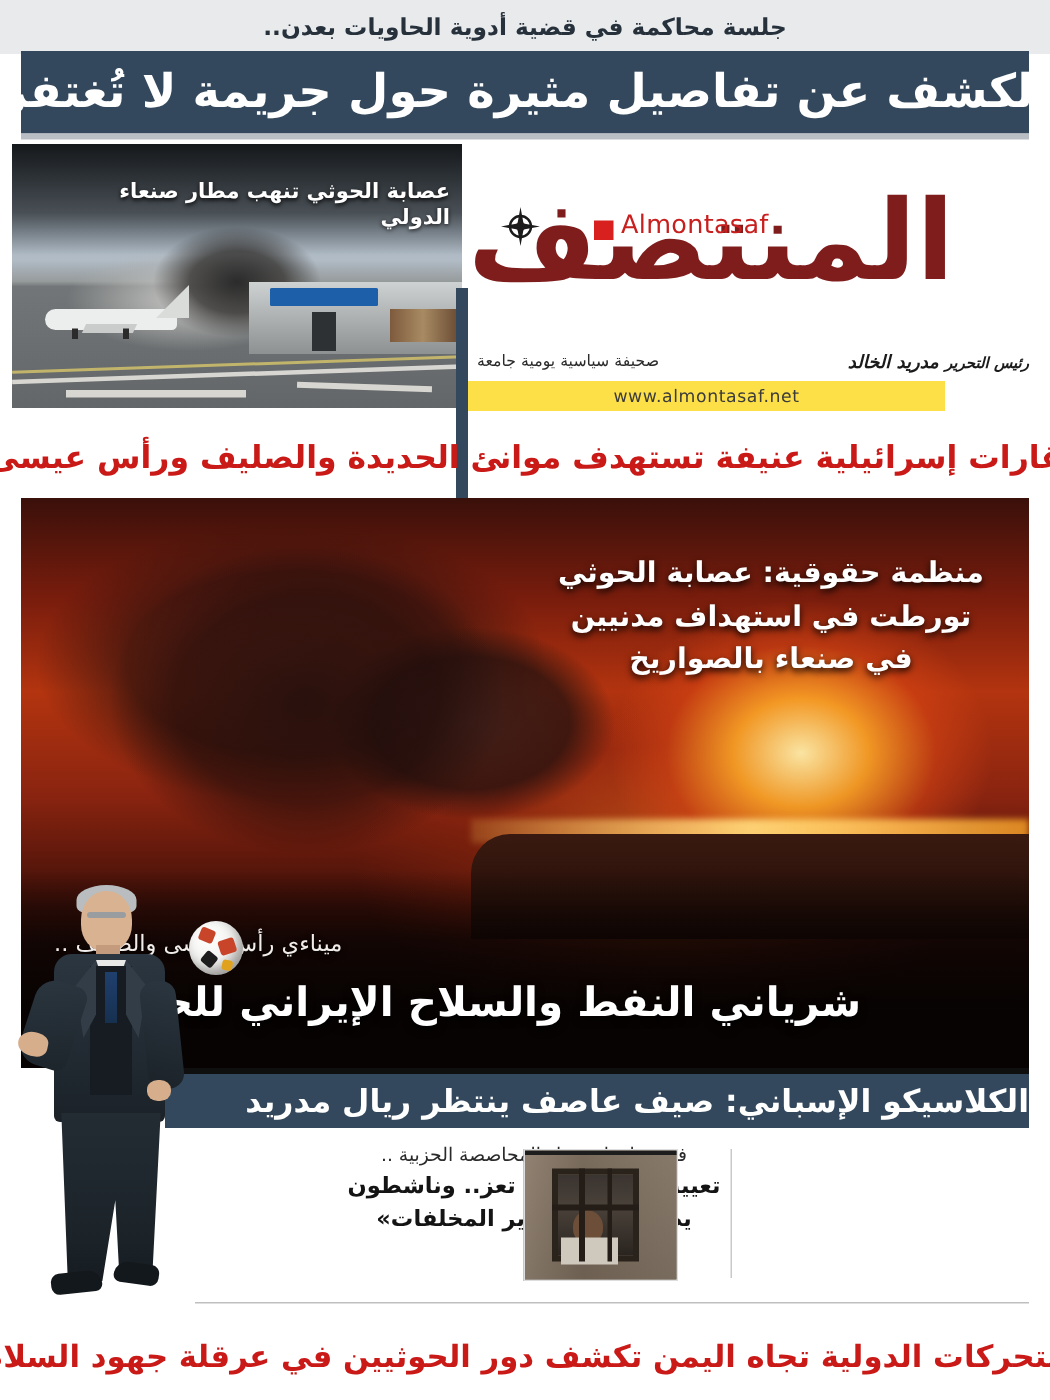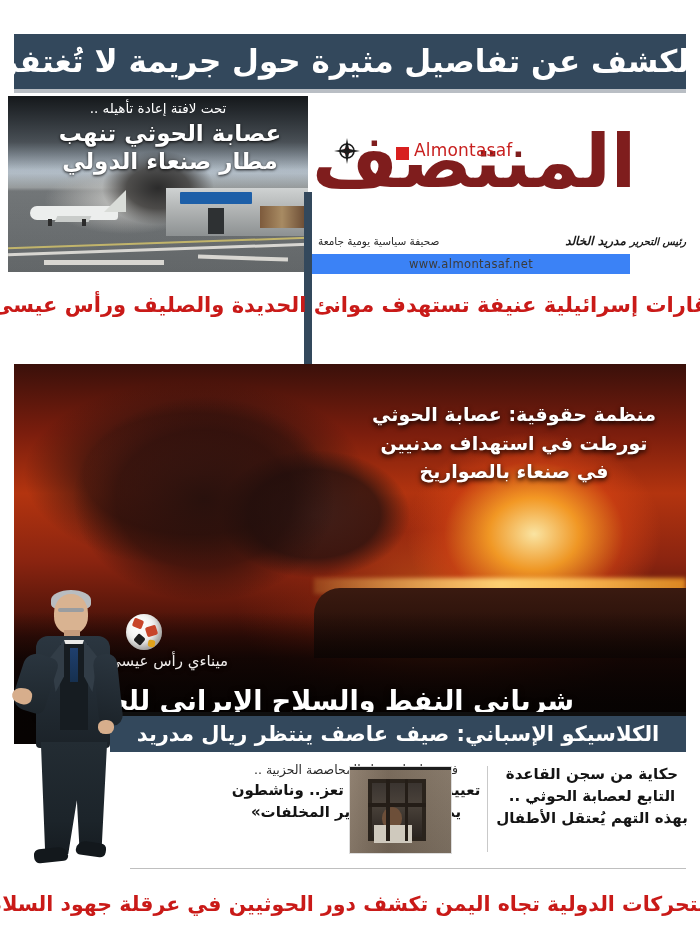--- a/index.html
+++ b/index.html
@@ -85,22 +85,22 @@
   .rw-line{ position:absolute; background:#e4e2dd; opacity:.9; }
   .rw1{ left:0; top:152px; width:300px; height:3px; transform:rotate(-2deg); }
   .rw2{ left:36px; top:164px; width:120px; height:5px; }
   .rw3{ left:190px; top:160px; width:90px; height:4px; transform:rotate(2deg); }
   .rw-yellow{ position:absolute; left:0; top:146px; width:300px; height:2px; background:#d8c76a; opacity:.8; transform:rotate(-2deg); }
   .airport-kicker{
     position:absolute; right:10px; left:10px; top:4px; text-align:center;
     font-size:13.5px; color:#ffffff; direction:rtl; font-weight:500;
   }
   .airport-head{
-    position:absolute; right:8px; left:8px; top:24px; text-align:center;
-    font-size:23px; font-weight:bold; color:#ffffff; direction:rtl; line-height:1.2;
+    position:absolute; right:8px; left:8px; top:24px; 
+    font-size:14px; font-weight:bold; color:#ffffff; direction:rtl; line-height:1.2;
     text-shadow:0 1px 3px rgba(0,0,0,.9);
     margin-left:24px;
   }
 
   
   .masthead{
     position:absolute; left:312px; top:0; width:380px; height:180px; background:#fff;
   }
   .dateline{
     position:absolute; left:0; top:2px; width:380px; height:22px; background:#e2201f;
@@ -121,42 +121,41 @@
   }
   .target-icon{ position:absolute; left:22px; top:16px; width:26px; height:26px; }
   .mast-sub{
     position:absolute; left:0; top:134px; width:380px; height:22px; direction:rtl;
     display:flex; align-items:center; justify-content:space-between; padding:0 6px;
   }
   .mast-sub .sub-right{ font-size:10.5px; color:#2b2b2b; }
   .mast-sub .sub-left{ font-size:12px; color:#1b1b1b; font-style:italic; font-weight:bold; }
   .mast-sub .sub-left b{ font-size:10px; font-weight:bold; }
   .mast-url{
-    position:absolute; left:0; top:158px; width:318px; height:20px; background:#3b82f6;
+    position:absolute; left:0; top:158px; width:318px; height:20px; background:#fde047;
     display:flex; align-items:center; justify-content:center;
   }
   .mast-url span{ font-size:11.5px; color:#3b3b3b; direction:ltr; letter-spacing:.4px; }
   .mast-leftbar{
     position:absolute; left:304px; top:96px; width:8px; height:180px; background:#33485c;
   }
 
   
   .red-band-1{
     position:absolute; left:0; top:288px; width:700px; height:34px;
     display:flex; align-items:center; justify-content:center;
   }
   .red-band-1 span{
     font-size:21px; font-weight:bold; color:#c91a18; direction:rtl; white-space:nowrap;
   }
 
   
   .hero{
     position:absolute; left:14px; top:332px; width:672px; height:380px; overflow:hidden;
     background:#140604;
-    margin-top:32px;
   }
   .hero-img{
     position:absolute; inset:0;
     background:
       radial-gradient(ellipse 150px 120px at 520px 170px, rgba(255,238,170,0.95) 0%, rgba(255,170,40,0.85) 30%, rgba(220,70,20,0.5) 60%, rgba(90,20,10,0) 85%),
       radial-gradient(ellipse 120px 80px at 300px 150px, rgba(60,30,25,0.95) 0%, rgba(40,18,15,0.8) 55%, rgba(20,8,6,0) 80%),
       radial-gradient(ellipse 200px 110px at 180px 110px, rgba(110,40,28,0.85) 0%, rgba(55,20,14,0.7) 55%, rgba(20,8,6,0) 85%),
       radial-gradient(ellipse 260px 150px at 430px 240px, rgba(255,120,30,0.55) 0%, rgba(150,40,14,0.35) 50%, rgba(20,6,4,0) 80%),
       linear-gradient(to bottom, #3a100a 0%, #7a1d0d 18%, #b3340f 34%, #8a2410 52%, #3d0f08 72%, #140503 100%);
   }
@@ -189,21 +188,21 @@
   }
   .hero-head{
     position:absolute; left:22px; bottom:28px; width:560px; text-align:left; direction:rtl;
     font-size:27px; font-weight:bold; color:#ffffff; line-height:1.1;
     text-shadow:0 2px 6px rgba(0,0,0,.95); white-space:nowrap;
   }
 
   
   .sport-band{
     position:absolute; left:110px; top:716px; width:576px; height:36px;
-    background:#33485c; display:flex; align-items:center; justify-content:center;
+    background:#33485c; display:flex; align-items:center; 
   }
   .sport-band span{
     font-size:21px; font-weight:bold; color:#fff; direction:rtl; white-space:nowrap;
   }
   .sport-band-top{
     position:absolute; left:110px; top:712px; width:576px; height:4px; background:#0f0f0f;
   }
 
   
   .cols{ position:absolute; left:0; top:760px; width:700px; height:100px; }
@@ -342,20 +341,23 @@
   .ball .p1{ left:7px; top:5px; width:10px; height:9px; transform:rotate(22deg); border-radius:2px; }
   .ball .p2{ left:20px; top:12px; width:11px; height:10px; transform:rotate(-18deg); border-radius:2px; }
   .ball .p3{ left:9px; top:21px; width:9px; height:9px; transform:rotate(40deg); border-radius:2px; background:#1d1d1d; }
   .ball .p4{ left:22px; top:26px; width:7px; height:7px; transform:rotate(10deg); border-radius:2px; background:#e0a21c; }
 </style>
 </head>
 <body>
 
 <div class="page">
 
+  <div class="top-kicker">
+    <span>جلسة محاكمة في قضية أدوية الحاويات بعدن..</span>
+  </div>
   <div class="top-banner">
     <span>الكشف عن تفاصيل مثيرة حول جريمة لا تُغتفر</span>
   </div>
   <div class="banner-shadow"></div>
 
   <div class="header-row">
 
     <div class="airport-card">
       <div class="airport-photo">
         <div class="terminal"></div>
@@ -365,21 +367,20 @@
         <div class="plane-body"></div>
         <div class="plane-tail"></div>
         <div class="plane-wing"></div>
         <div class="plane-gear1"></div>
         <div class="plane-gear2"></div>
         <div class="rw-yellow"></div>
         <div class="rw-line rw1"></div>
         <div class="rw-line rw2"></div>
         <div class="rw-line rw3"></div>
       </div>
-      <div class="airport-kicker">تحت لافتة إعادة تأهيله ..</div>
       <div class="airport-head">عصابة الحوثي تنهب مطار صنعاء الدولي</div>
     </div>
 
     <div class="mast-leftbar"></div>
     <div class="masthead">
       <div class="logo-area">
         <div class="logo-ar">المنتصف</div>
         <svg class="target-icon" viewBox="0 0 26 26">
           <circle cx="13" cy="13" r="7" fill="none" stroke="#1b1b1b" stroke-width="1.6"></circle>
           <circle cx="13" cy="13" r="3.2" fill="#c8201f"></circle>
@@ -417,21 +418,20 @@
     <div class="hero-kicker">ميناءي رأس عيسى والصليف ..</div>
     <div class="hero-head">شرياني النفط والسلاح الإيراني للحوثيين</div>
   </div>
 
   <div class="sport-band-top"></div>
   <div class="sport-band">
     <span>الكلاسيكو الإسباني: صيف عاصف ينتظر ريال مدريد</span>
   </div>
 
   <div class="cols">
-    <div class="col-right">حكاية من سجن القاعدة التابع لعصابة الحوثي .. بهذه التهم يُعتقل الأطفال</div>
     <div class="divider-v"></div>
     <div class="col-mid">
       <div class="kick">في سياق استمرار المحاصصة الحزبية ..</div>
       <div class="head">تعيينات جديدة في تعز.. وناشطون يصفونها بـ«تدوير المخلفات»</div>
     </div>
     <div class="prison-photo">
       <div class="prison-wall"></div>
       <div class="prison-window"></div>
       <div class="prison-face"></div>
       <div class="prison-shirt"></div>

